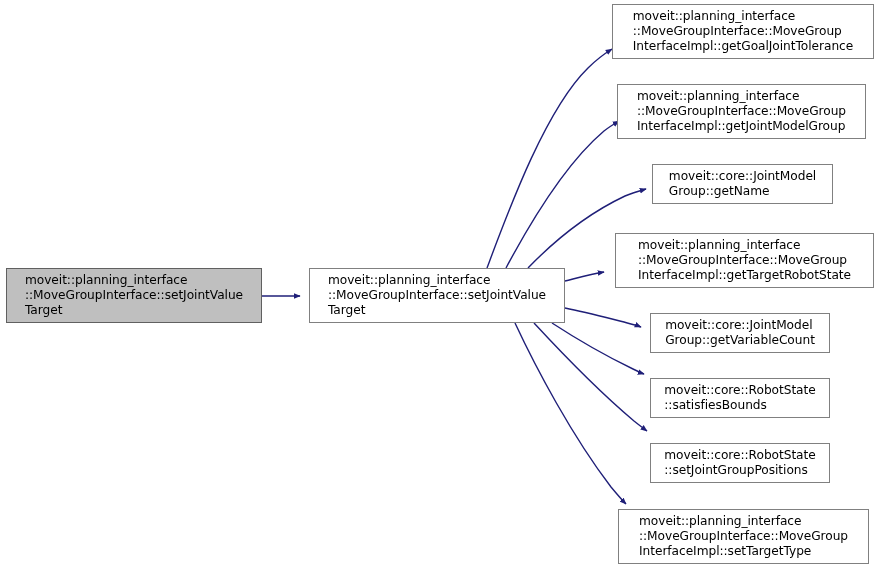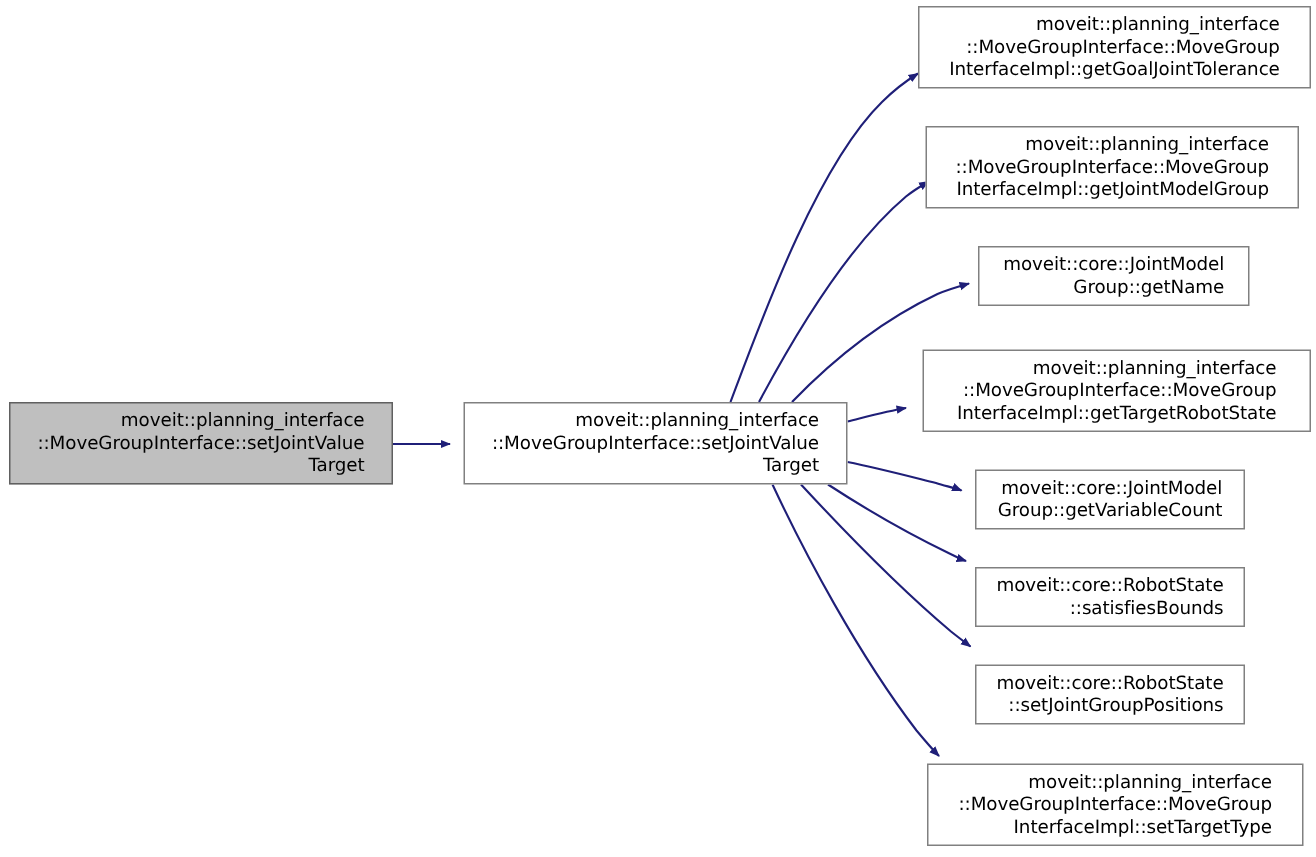--- a/index.html
+++ b/index.html
@@ -24,21 +24,21 @@
     pointer-events: none;
   }
   .node {
     position: absolute;
     box-sizing: border-box;
     border: 1px solid #808080;
     background: #ffffff;
     display: flex;
     align-items: center;
     justify-content: center;
-    text-align: right;
+    text-align: left;
     color: #000000;
     font-size: 12.2px;
     line-height: 15.3px;
     letter-spacing: -0.05px;
     white-space: pre-line;
     padding: 0 2px;
     z-index: 2;
   }
   .node.highlight {
     background: #bfbfbf;

